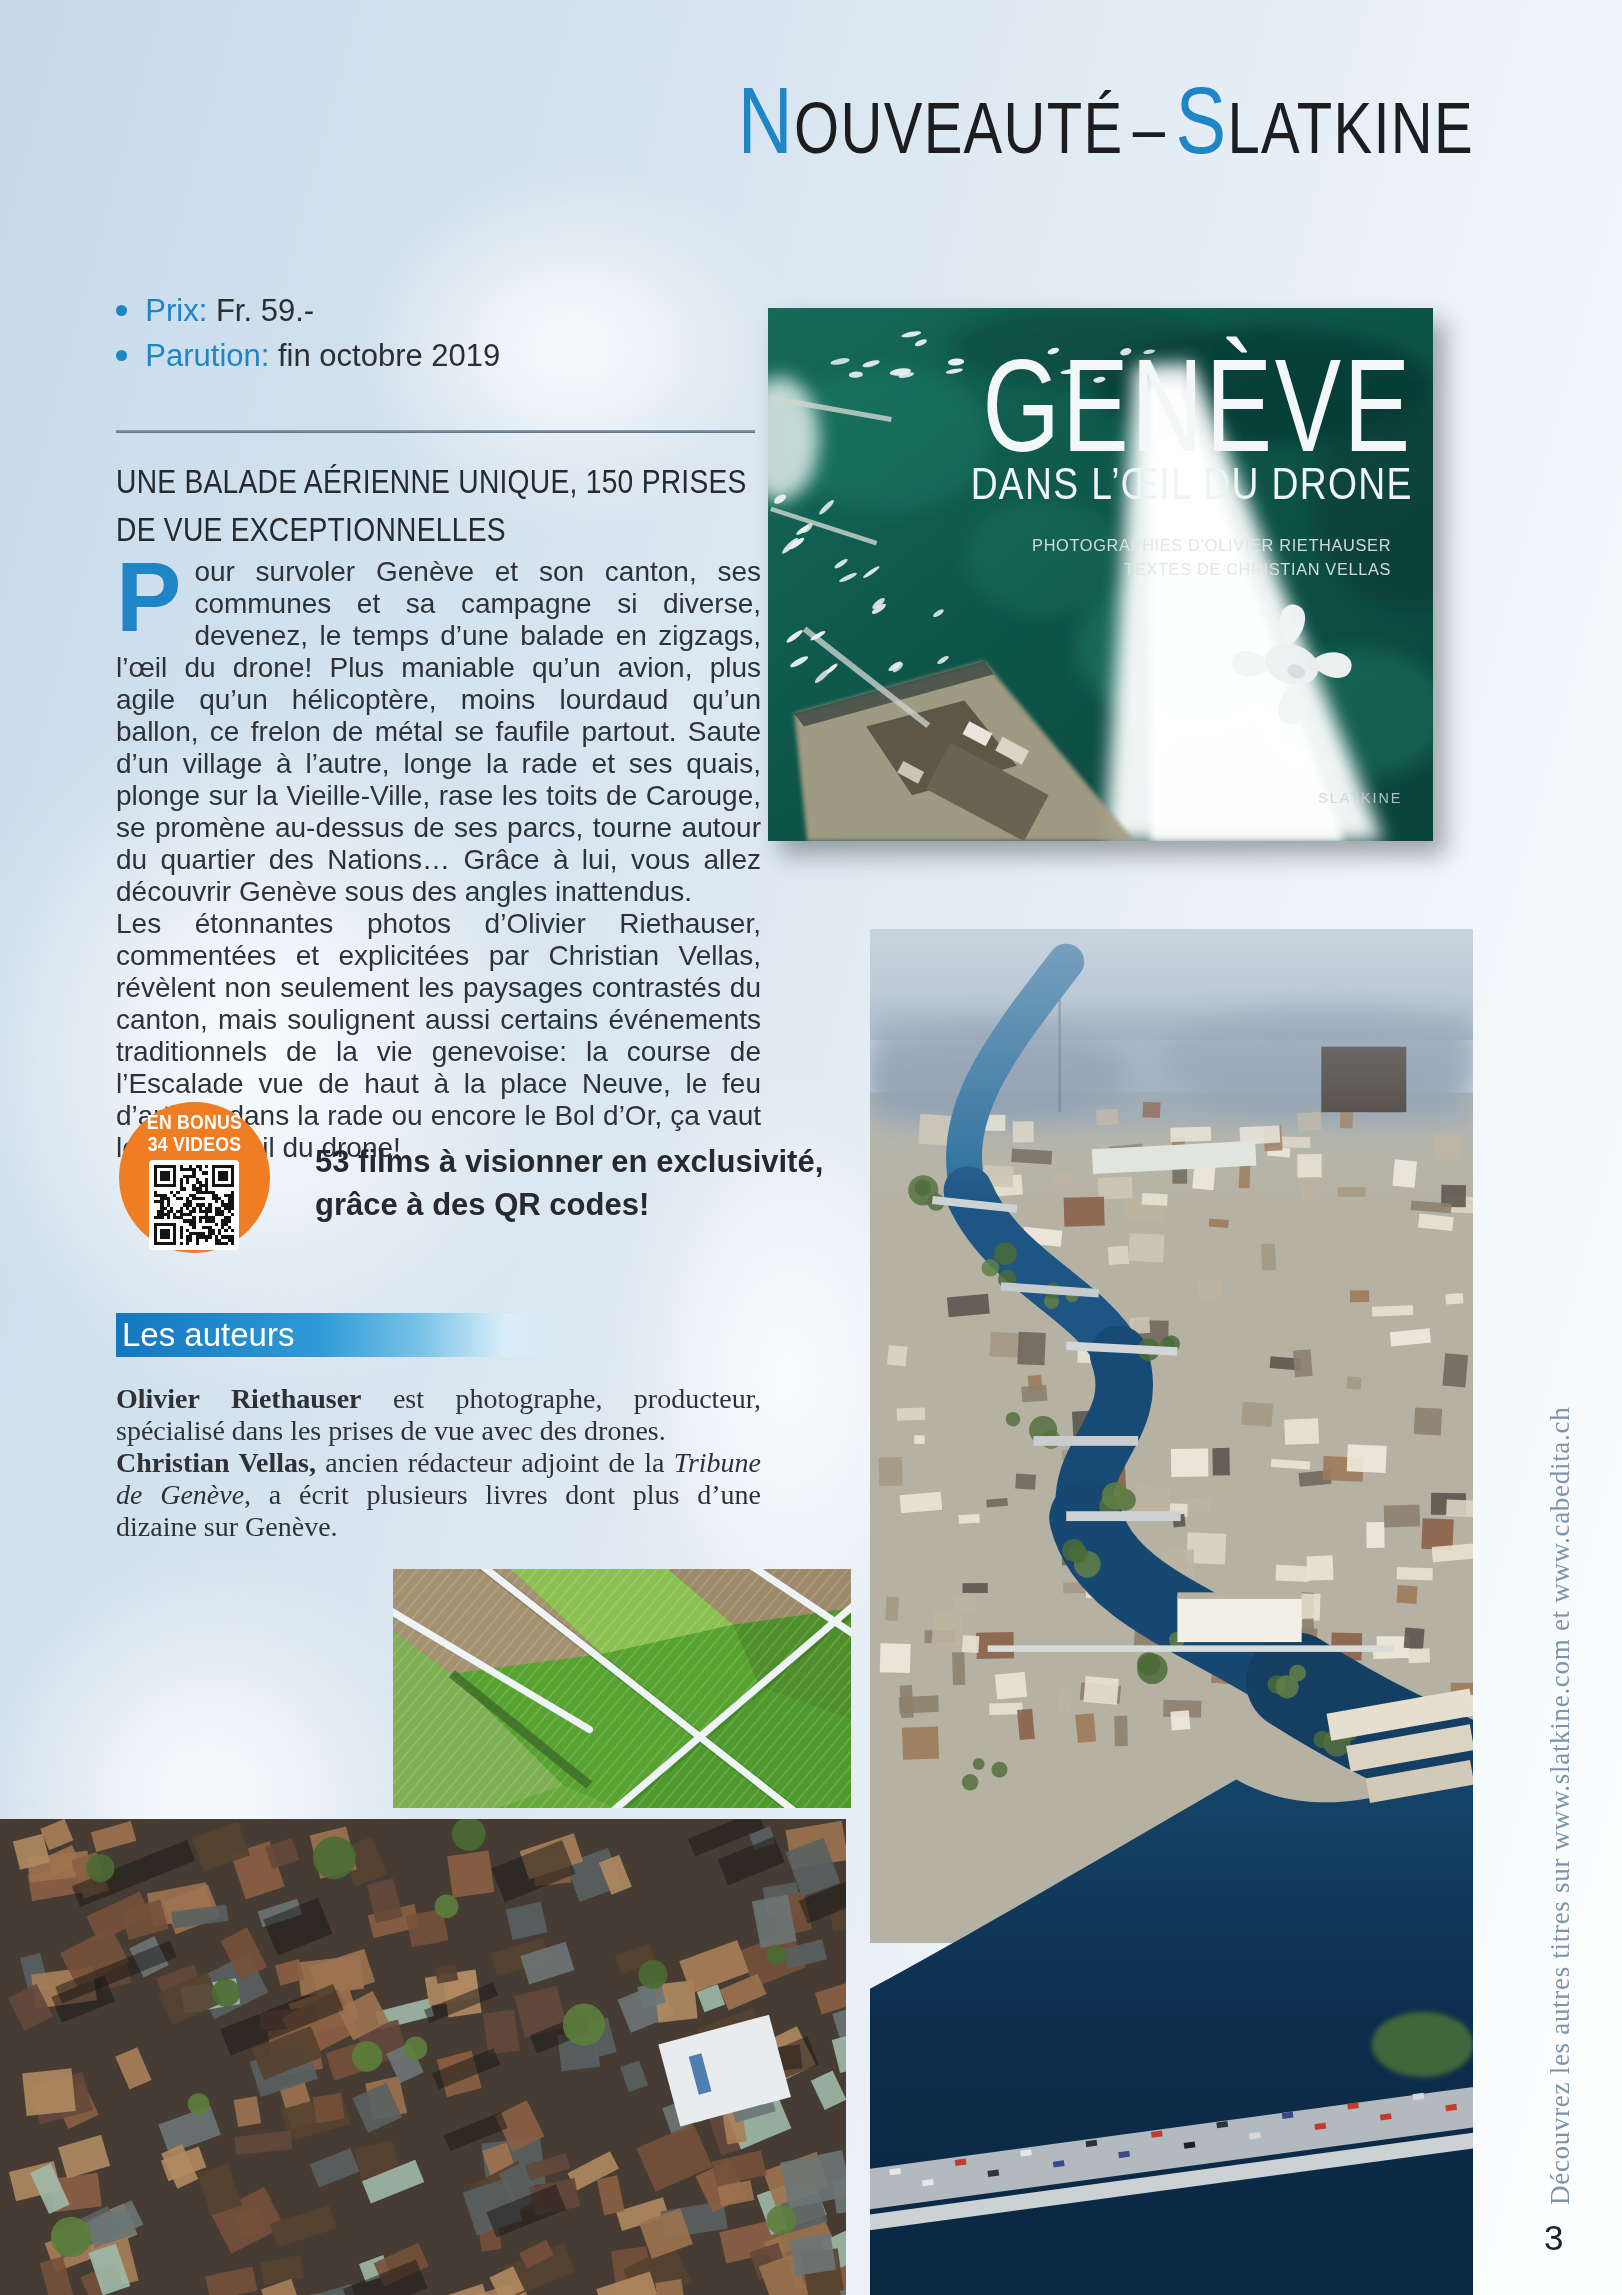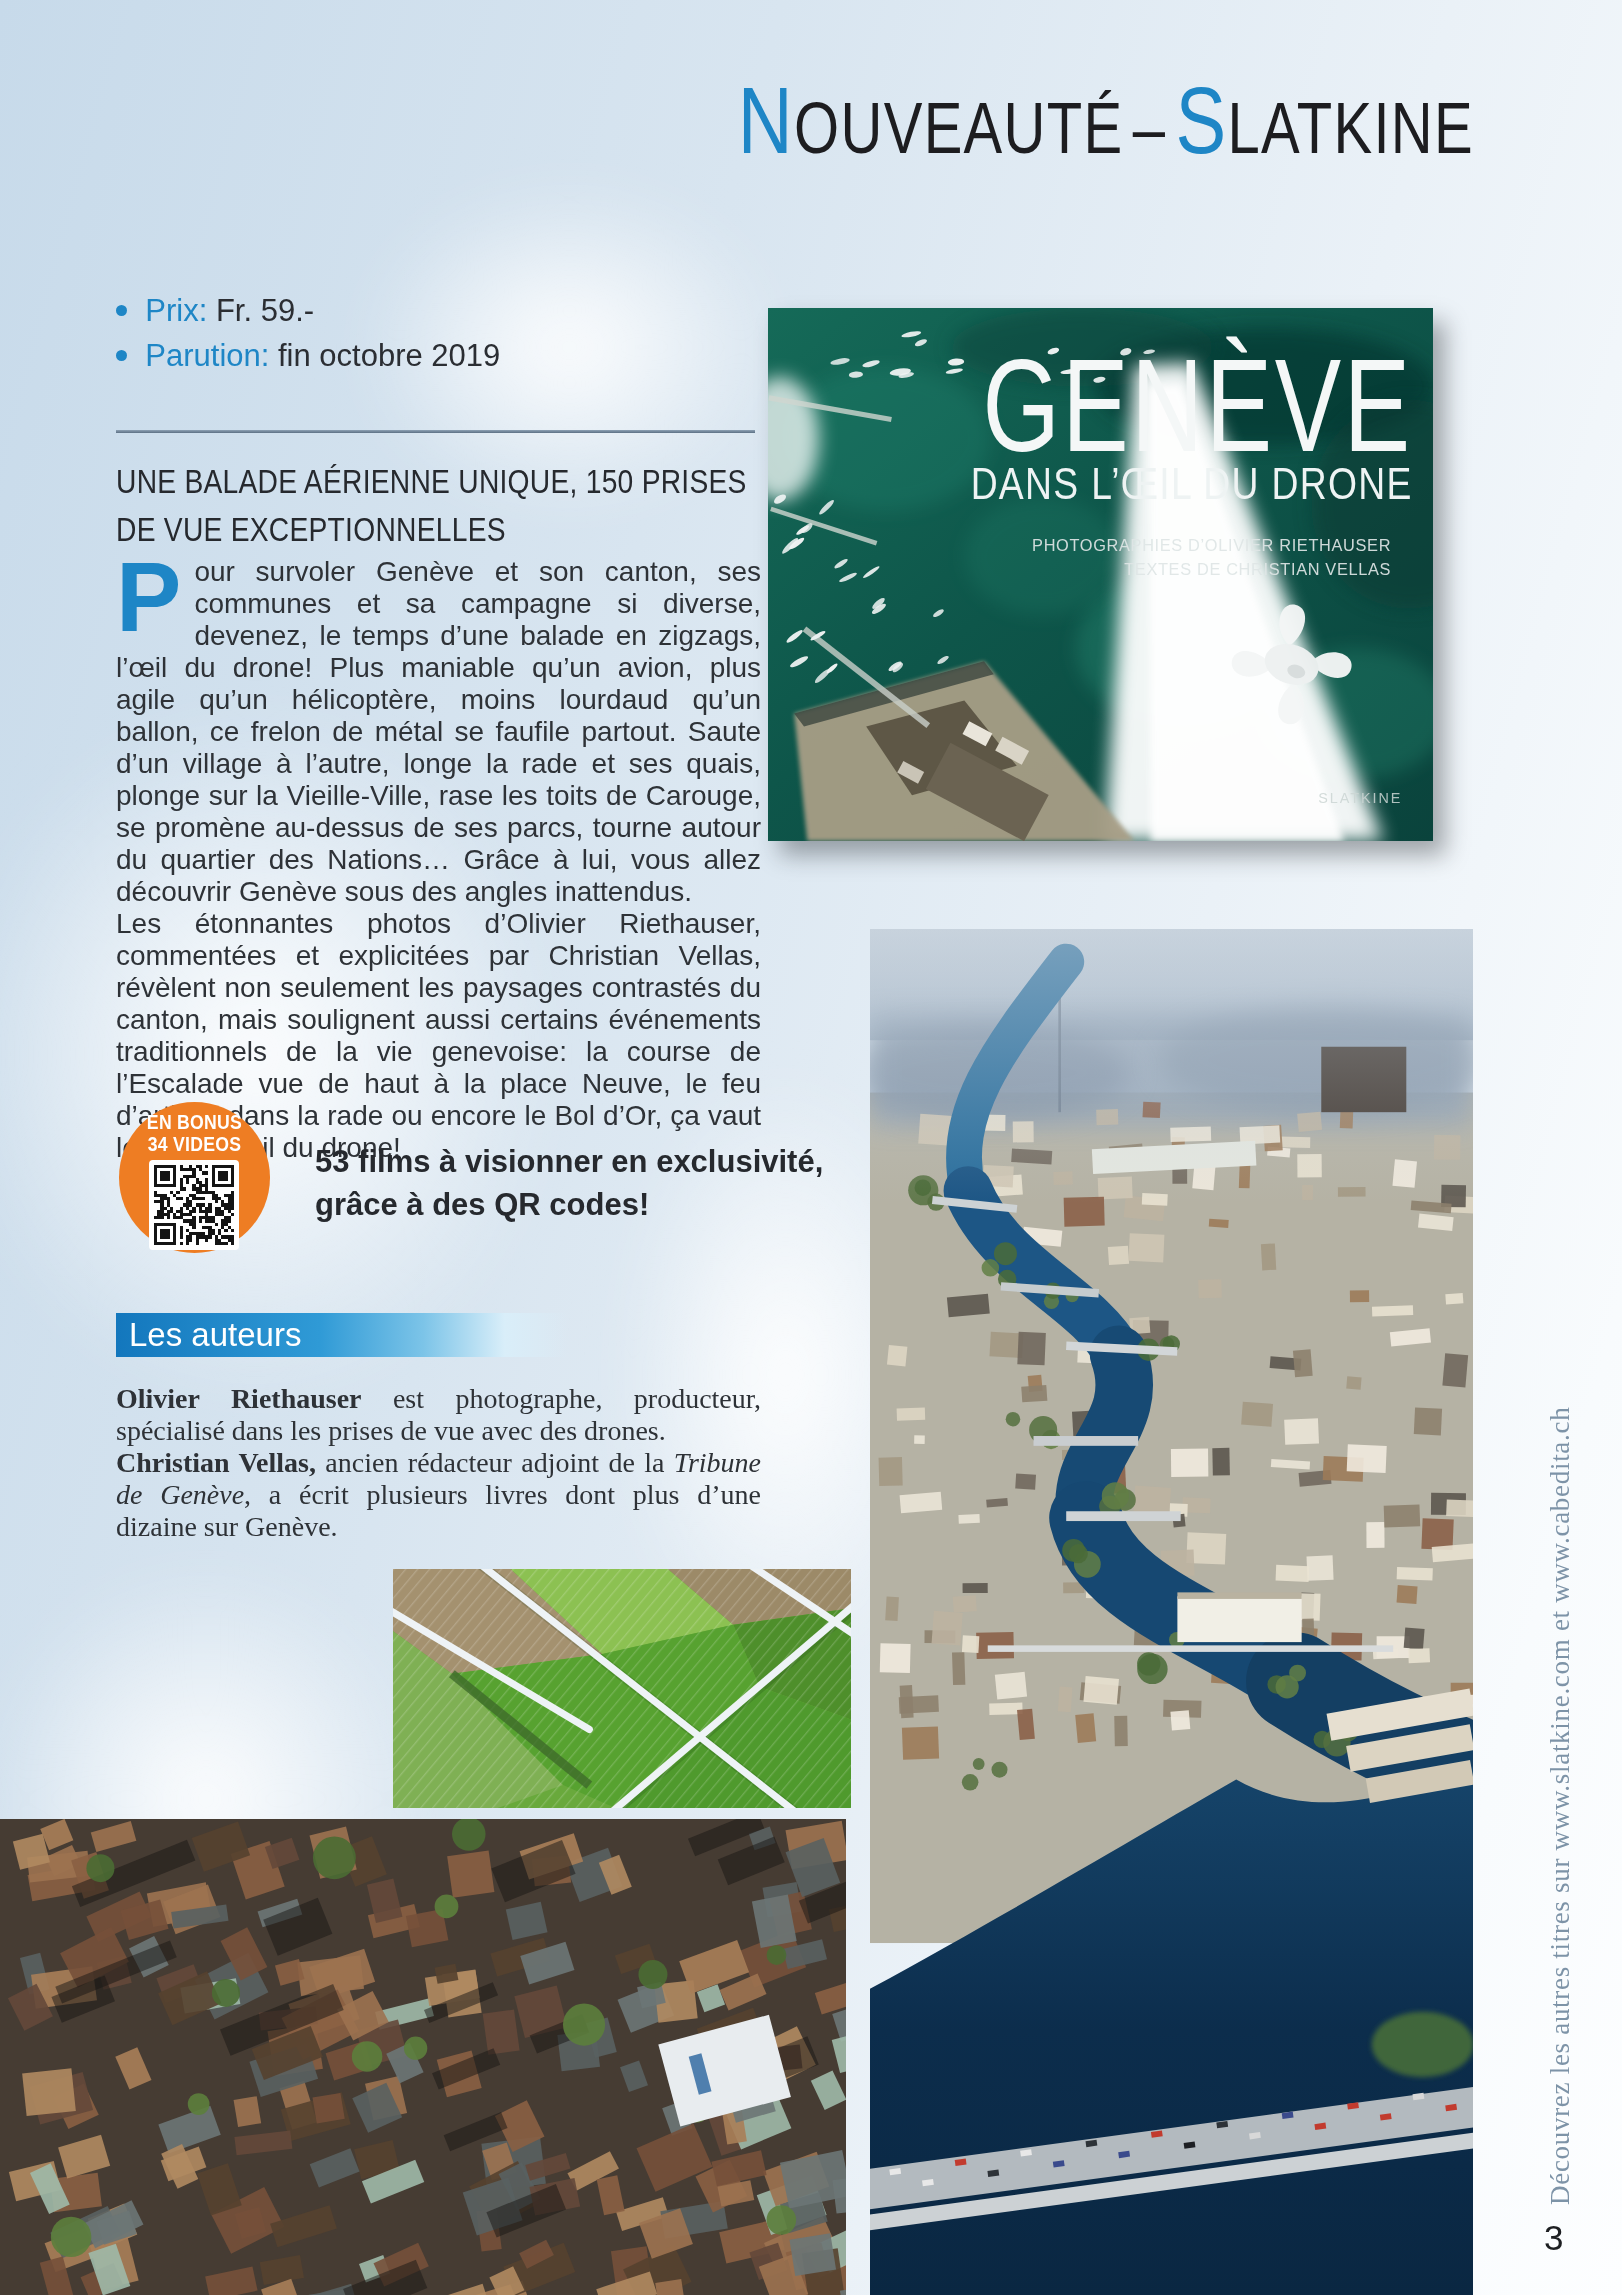--- a/index.html
+++ b/index.html
@@ -31,21 +31,21 @@
   .dropcap{float:left;font-size:98px;line-height:73px;font-weight:bold;color:var(--accent,#1e86c6);margin:5.2px 13px 0 0;}
   
   .badge{position:absolute;left:119px;top:1102px;width:151px;height:151px;border-radius:50%;background:var(--badge,#ee7d23);}
   .badge-line{position:absolute;left:0;width:151px;text-align:center;color:#fff;font-weight:bold;font-size:19.6px;letter-spacing:0.3px;transform:scaleX(.9);}
   .badge-line.l1{top:9.2px;}
   .badge-line.l2{top:31px;}
   .qr-box{position:absolute;left:30px;top:58px;width:90px;height:90px;background:#fff;border-radius:3.9px;}
   .qr-box svg{position:absolute;left:5.2px;top:5.2px;width:80px;height:80px;}
   .bonus-text{position:absolute;left:315px;top:1140px;font-size:31px;line-height:43px;font-weight:bold;color:#26292e;}
   
-  .authors-bar{position:absolute;left:116px;top:1313px;width:452px;height:44px;line-height:43px;padding-left:13px;box-sizing:border-box;
+  .authors-bar{position:absolute;left:116px;top:1313px;width:452px;height:44px;line-height:43px;padding-left:6px;box-sizing:border-box;
     background:linear-gradient(90deg,#1377bd 0%,#2f9ad6 45%,#7cc4e8 68%,#d9eef9 86%,rgba(255,255,255,0) 100%);
     color:#fff;font-size:33px;}
   .bios{position:absolute;left:116px;top:1383px;width:645px;font-size:28px;line-height:32px;color:#2e3237;text-align:justify;}
   .bios p{margin:0;font-family:Liberation Serif, serif;}
   .bios .b{font-weight:bold;}
   .bios .i{font-style:italic;}
   
   .cover{position:absolute;left:768px;top:308px;width:665px;height:533px;box-shadow:11.8px 14.4px 22px rgba(30,35,40,.38);}
   .photo-right{position:absolute;left:870px;top:929px;width:603px;height:1366px;}
   .photo-fields{position:absolute;left:393px;top:1569px;width:458px;height:239px;}

